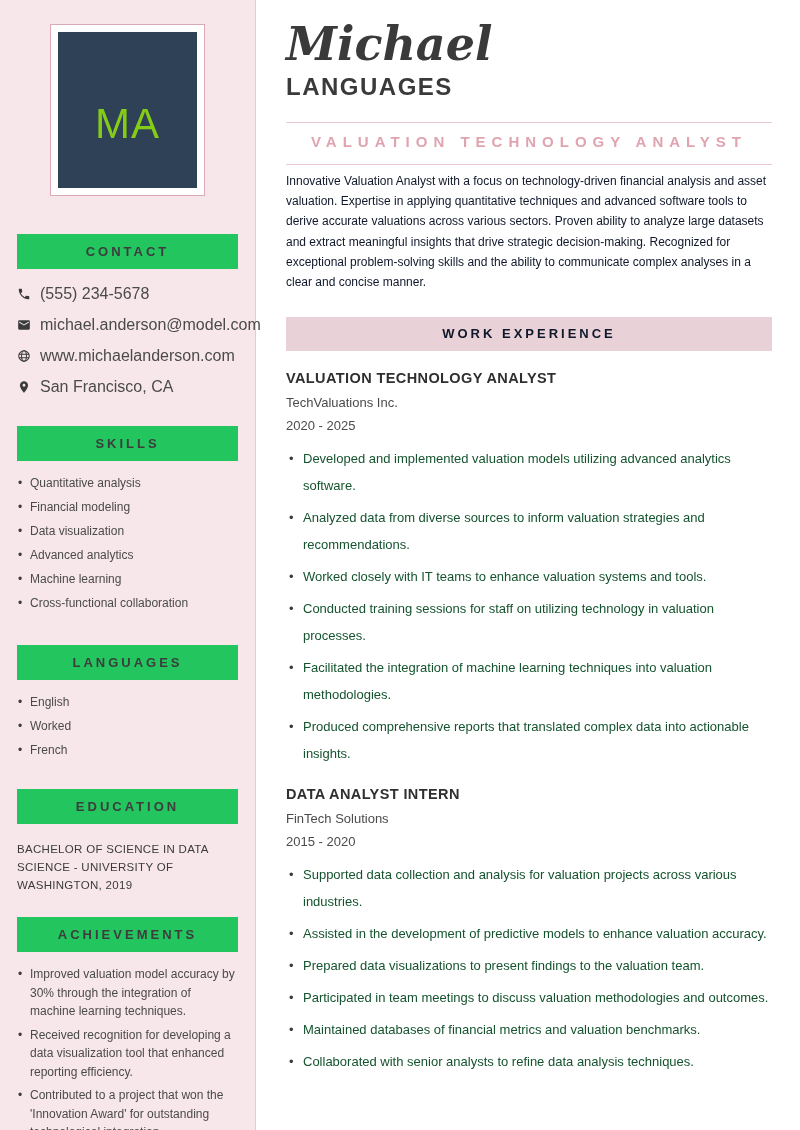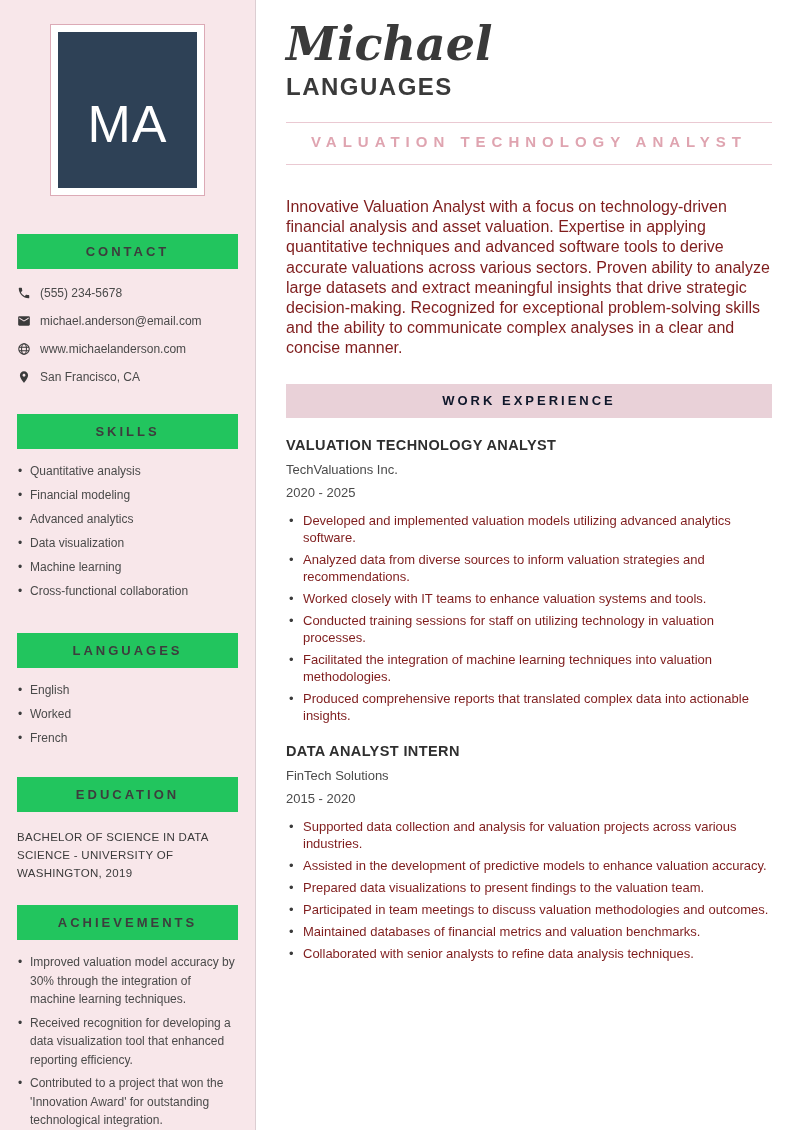--- a/index.html
+++ b/index.html
@@ -31,22 +31,22 @@
   }
   .monogram-box {
     width: 100%;
     height: 100%;
     background: #2e4156;
     display: flex;
     align-items: center;
     justify-content: center;
   }
   .monogram-text {
-    color: #ffffff;
-    font-size: 52px;
+    color: #84cc16;
+    font-size: 42px;
     font-weight: 400;
     letter-spacing: 1px;
     font-family: "Liberation Sans", sans-serif;
     margin-top: 28px;
   }
   .side-band {
     height: 35px;
     line-height: 35px;
     background: #22c55e;
     text-align: center;
@@ -60,21 +60,21 @@
   .side-section.languages    { margin-top: 33px; }
   .side-section.education    { margin-top: 30px; }
   .side-section.achievements { margin-top: 23px; }
 
   .contact-list { margin-top: 16px; }
   .contact-row {
     display: flex;
     align-items: center;
     gap: 9px;
     margin-bottom: 13px;
-    font-size: 12px;
+    font-size: 16px;
     color: #4a4a4a;
     min-height: 15px;
   }
   .contact-row svg { width: 14px; height: 14px; flex: none; color: #3b3b3b; }
 
   ul.side-list { list-style: none; margin-top: 13px; }
   ul.side-list li {
     position: relative;
     padding-left: 13px;
     font-size: 12px;
@@ -126,24 +126,24 @@
     padding: 10px 0 13px;
     text-align: center;
   }
   .role-banner span {
     font-size: 15px;
     font-weight: 700;
     letter-spacing: 6px;
     color: #dfa4b0;
   }
   .summary {
-    margin-top: 32px;
-    font-size: 16px;
+    margin-top: 6px;
+    font-size: 12px;
     line-height: 20.2px;
-    color: #7f1d1d;
+    color: #0f172a;
   }
   .work-band {
     margin-top: 25px;
     height: 34px;
     line-height: 34px;
     background: #e9d1d8;
     text-align: center;
     font-size: 13px;
     font-weight: 700;
     letter-spacing: 3px;
@@ -156,22 +156,22 @@
     letter-spacing: 0.4px;
     color: #2f2f2f;
   }
   .job-company { margin-top: 9px; font-size: 13px; color: #4b4b4b; }
   .job-dates   { margin-top: 8px; font-size: 13px; color: #4b4b4b; }
   ul.job-list { list-style: none; margin-top: 12px; }
   ul.job-list li {
     position: relative;
     padding-left: 17px;
     font-size: 13px;
-    line-height: 17px;
-    color: #7f1d1d;
+    line-height: 27px;
+    color: #14532d;
     margin-bottom: 5px;
   }
   ul.job-list li::before {
     content: "\2022";
     position: absolute;
     left: 3px;
     color: #3b3b3b;
   }
 </style>
 </head>
@@ -191,21 +191,21 @@
       <div class="contact-row">
         <svg viewBox="0 0 24 24" fill="currentColor">
             <path d="M6.62 10.79c1.44 2.83 3.76 5.14 6.59 6.59l2.2-2.2c.27-.27.67-.36 1.02-.24 1.12.37 2.33.57 3.57.57.55 0 1 .45 1 1V20c0 .55-.45 1-1 1-9.39 0-17-7.61-17-17 0-.55.45-1 1-1h3.5c.55 0 1 .45 1 1 0 1.25.2 2.45.57 3.57.11.35.03.74-.25 1.02l-2.2 2.2z"></path>
           </svg>
         <span>(555) 234-5678</span>
       </div>
       <div class="contact-row">
         <svg viewBox="0 0 24 24" fill="currentColor">
             <path d="M20 4H4c-1.1 0-1.99.9-1.99 2L2 18c0 1.1.9 2 2 2h16c1.1 0 2-.9 2-2V6c0-1.1-.9-2-2-2zm0 4l-8 5-8-5V6l8 5 8-5v2z"></path>
           </svg>
-        <span>michael.anderson@email.com</span>
+        <span>michael.anderson@model.com</span>
       </div>
       <div class="contact-row">
         <svg viewBox="0 0 24 24" fill="none" stroke="currentColor" stroke-width="1.8">
             <circle cx="12" cy="12" r="9"></circle>
             <ellipse cx="12" cy="12" rx="4.2" ry="9"></ellipse>
             <path d="M3.4 9h17.2M3.4 15h17.2"></path>
           </svg>
         <span>www.michaelanderson.com</span>
       </div>
       <div class="contact-row">
@@ -216,22 +216,22 @@
       </div>
     </div>
   </section>
 
   <section class="side-section skills">
     <div class="side-band">SKILLS</div>
     <ul class="side-list">
 
     <li>Quantitative analysis</li>
         <li>Financial modeling</li>
+        <li>Data visualization</li>
         <li>Advanced analytics</li>
-        <li>Data visualization</li>
         <li>Machine learning</li>
         <li>Cross-functional collaboration</li>
       </ul>
   </section>
 
   <section class="side-section languages">
     <div class="side-band">LANGUAGES</div>
     <ul class="side-list">
 
     <li>English</li>

